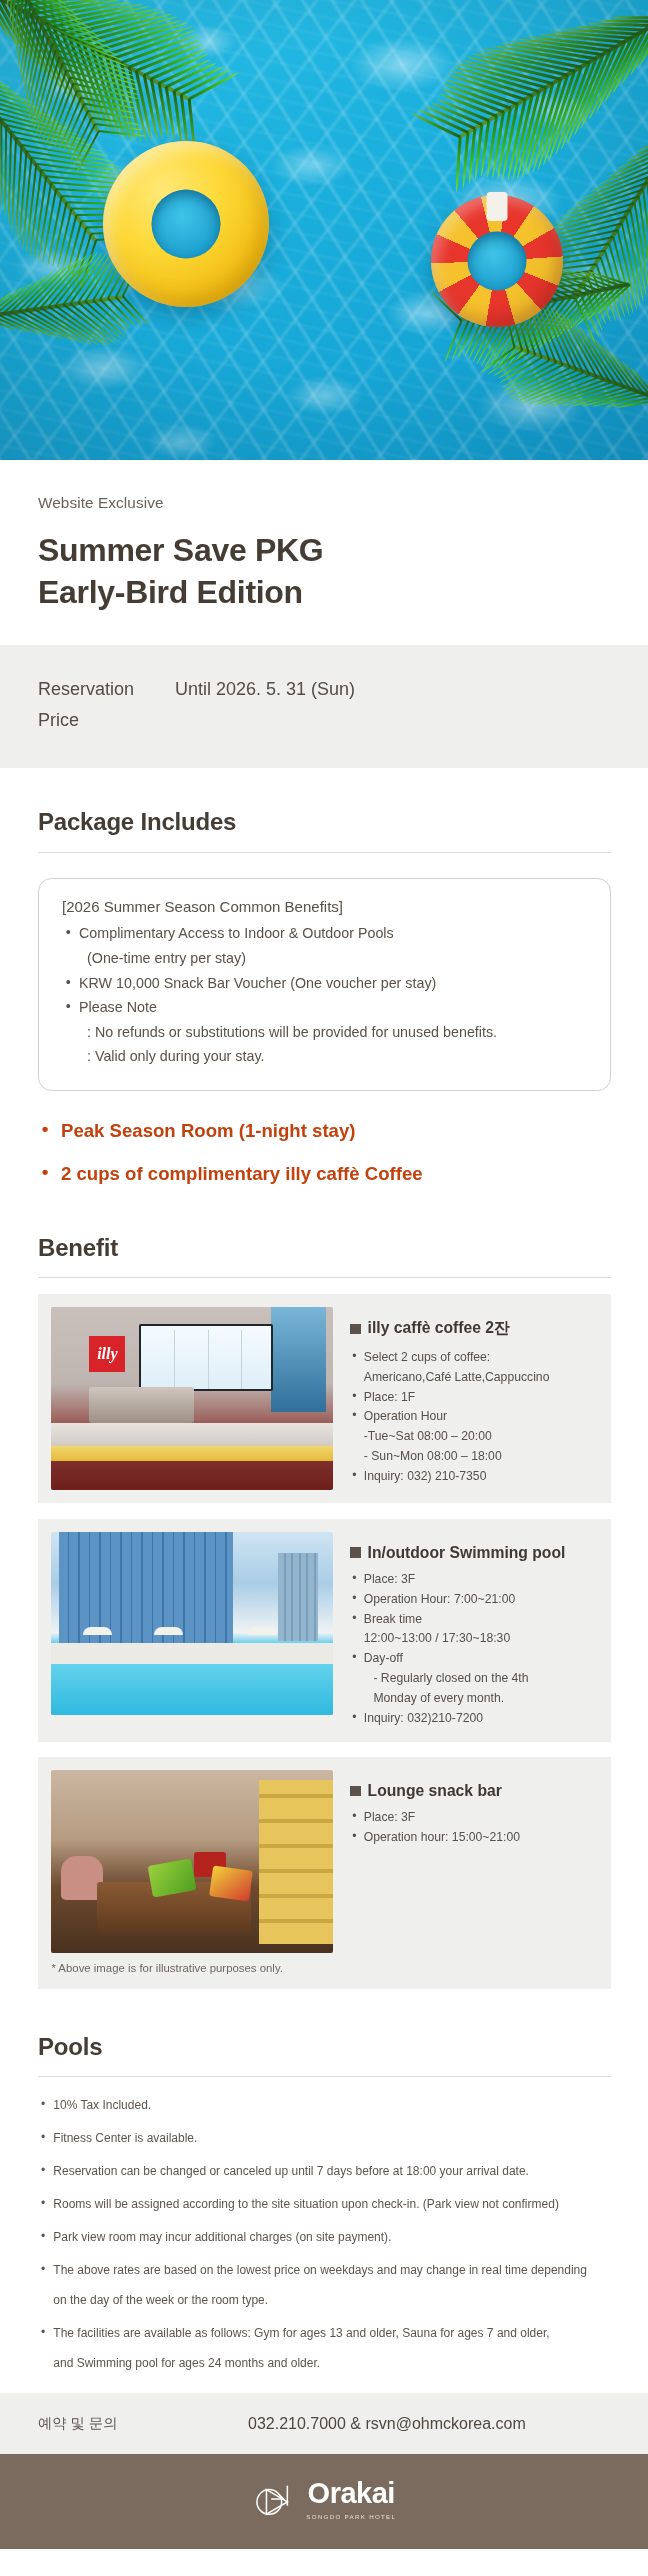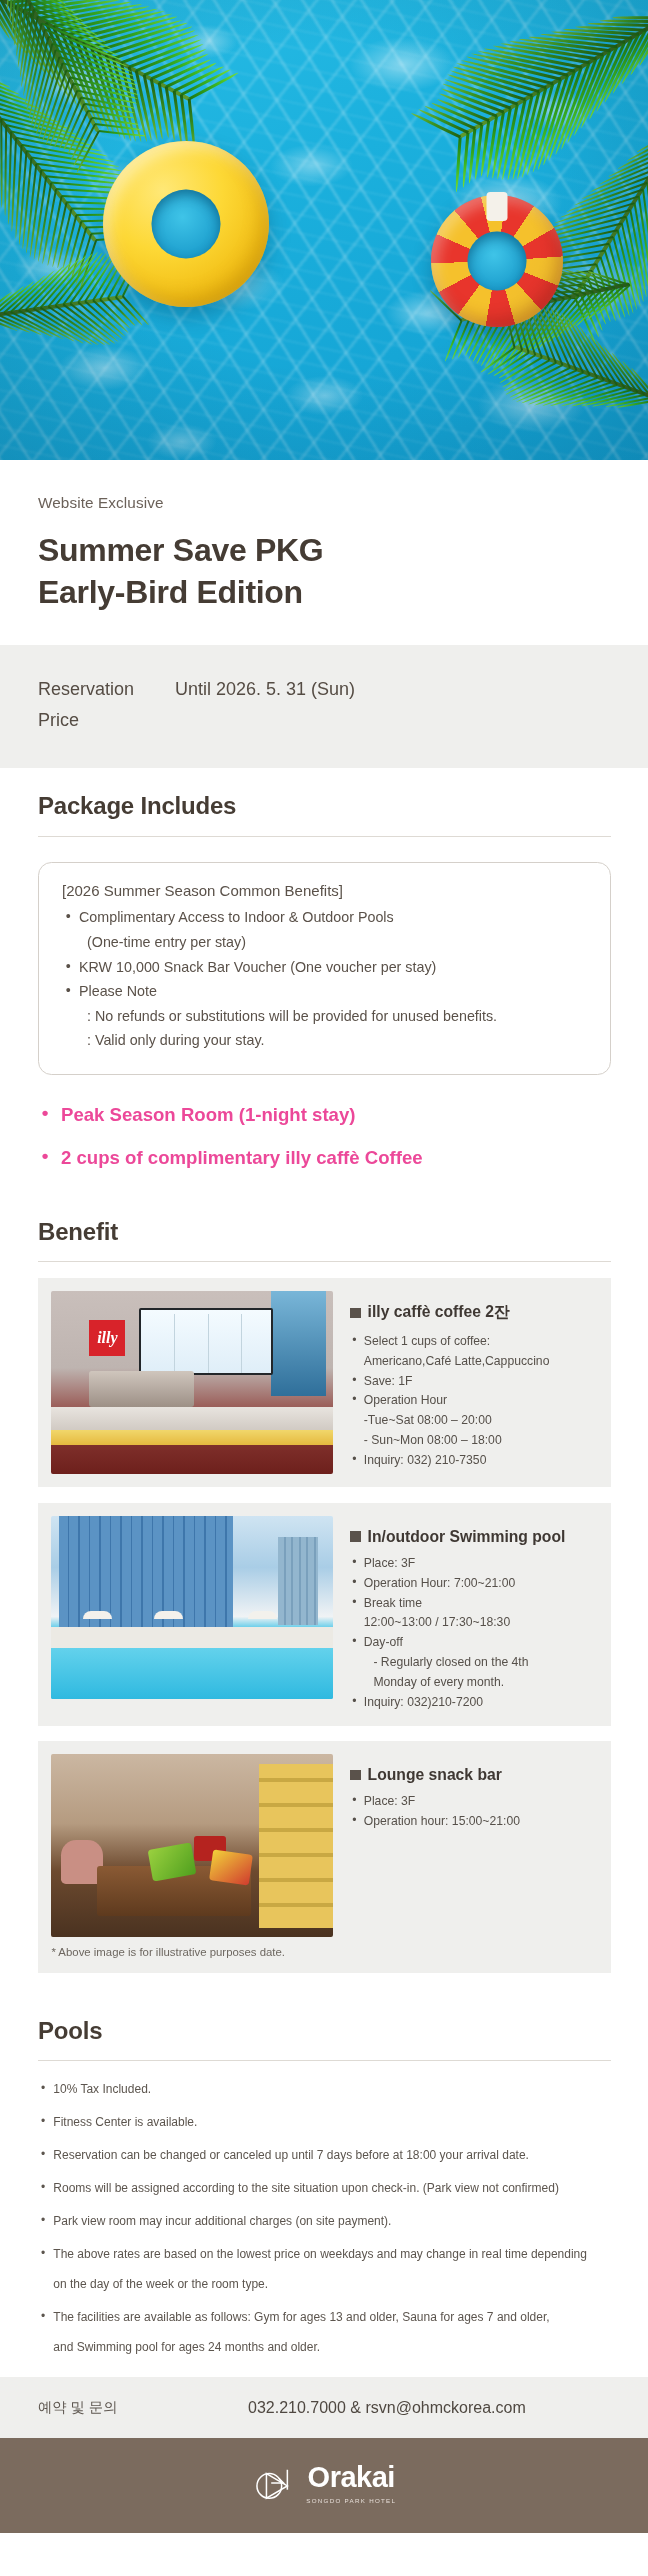--- a/index.html
+++ b/index.html
@@ -120,21 +120,21 @@
     padding: 19px 23px 21px 23px; margin-top: 25px;
   }
   .cb-title { font-size: 15px; color: #5a5149; margin-bottom: 6.7px; }
   ul.cb-list { list-style: none; }
   ul.cb-list > li { font-size: 14.3px; color: #5a5149; line-height: 1.72; position: relative; padding-left: 17px; }
   ul.cb-list > li.bullet::before { content:"•"; position:absolute; left:3.8px; top:-1px; font-size:14.3px; }
   ul.cb-list > li.sub { padding-left: 25px; }
 
   ul.main-list { list-style: none; margin-top: 25px; }
   ul.main-list > li {
-    font-size: 18.6px; font-weight: bold; color: #ec4899;
+    font-size: 18.6px; font-weight: bold; color: #c2410c;
     line-height: 1.6; position: relative; padding-left: 23px; margin-bottom: 13.4px;
   }
   ul.main-list > li::before { content:"•"; position:absolute; left:3.8px; top:-1.9px; font-size:19px; }
 
   
   .bcard { background: #efefed; display: flex; gap: 0; padding: 13.4px 13.4px 13.4px 13.4px; margin-top: 15.3px; }
   .bcard .thumb { width: 282px; flex: none; height: 183px; border-radius: 1.9px; overflow: hidden; position: relative; }
   .bcard .bbody { flex: 1; padding: 11.4px 5.7px 0 17px; }
   .btitle { font-size: 15.7px; font-weight: bold; color: #3f3833; display:flex; align-items:center; gap:6.7px; margin-bottom: 8.6px; }
   .sqr { width: 10.5px; height: 10.5px; background: #5a524b; flex: none; }
@@ -630,21 +630,21 @@
         <div class="info-row">
           <div class="info-label">Reservation</div>
           <div class="info-value">Until 2026. 5. 31 (Sun)</div>
         </div>
         <div class="info-row">
           <div class="info-label">Price</div>
         </div>
       </div>
   </div>
 
-  <div class="section" style="padding-top:24px;">
+  <div class="section" style="padding-top:40px;">
     <div class="h2">Package Includes</div>
     <div class="rule"></div>
 
     <div class="common-box">
       <div class="cb-title">[2026 Summer Season Common Benefits]</div>
       <ul class="cb-list" id="cb-list">
           <li class="bullet">Complimentary Access to Indoor &amp; Outdoor Pools</li>
           <li class="sub">(One-time entry per stay)</li>
           <li class="bullet">KRW 10,000 Snack Bar Voucher (One voucher per stay)</li>
           <li class="bullet">Please Note</li>
@@ -675,23 +675,23 @@
         <div class="machine"></div>
         <div class="counter"></div>
         <div class="lights"></div>
       </div>
       <div class="bbody">
         <div class="btitle">
           <span class="sqr"></span>
           <span>illy caffè coffee 2잔</span>
         </div>
         <ul class="blist" id="blist-0">
-            <li class="bullet">Select 1 cups of coffee:</li>
+            <li class="bullet">Select 2 cups of coffee:</li>
             <li class="sub">Americano,Café Latte,Cappuccino</li>
-            <li class="bullet">Save: 1F</li>
+            <li class="bullet">Place: 1F</li>
             <li class="bullet">Operation Hour</li>
             <li class="sub">-Tue~Sat 08:00 – 20:00</li>
             <li class="sub">- Sun~Mon 08:00 – 18:00</li>
             <li class="bullet">Inquiry: 032) 210-7350</li>
           </ul>
       </div>
     </div>
 
     <div class="bcard">
       <div class="thumb th-pool">
@@ -734,21 +734,21 @@
         <div class="btitle">
           <span class="sqr"></span>
           <span>Lounge snack bar</span>
         </div>
         <ul class="blist" id="blist-2">
             <li class="bullet">Place: 3F</li>
             <li class="bullet">Operation hour: 15:00~21:00</li>
           </ul>
       </div>
     </div>
-    <div class="illust-note">* Above image is for illustrative purposes date.</div>
+    <div class="illust-note">* Above image is for illustrative purposes only.</div>
   </div>
 
   <div class="section" style="padding-top:44px;">
     <div class="h2">Pools</div>
     <div class="rule"></div>
     <ul class="notice-list" id="notice-list">
         <li><span>10% Tax Included.</span></li>
         <li><span>Fitness Center is available.</span></li>
         <li><span>Reservation can be changed or canceled up until 7 days before at 18:00 your arrival date.</span></li>
         <li><span>Rooms will be assigned according to the site situation upon check-in. (Park view not confirmed)</span></li>

